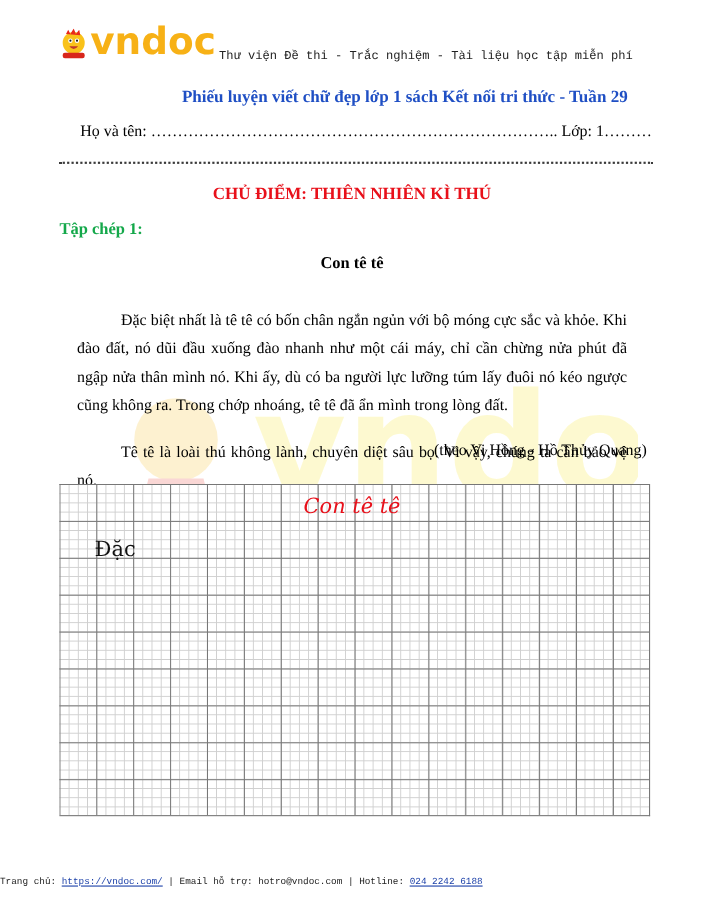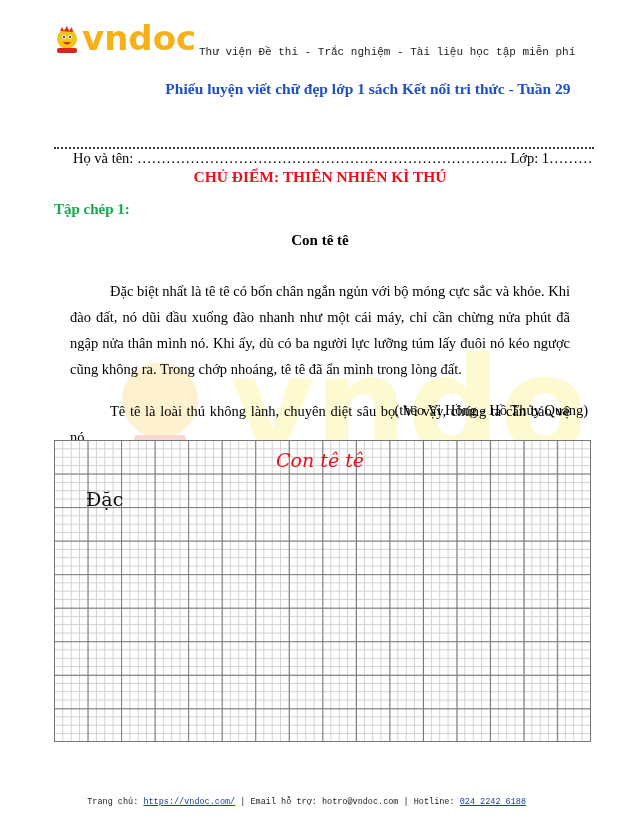--- a/index.html
+++ b/index.html
@@ -6,21 +6,21 @@
     body { width:640px; height:834px; position:relative; overflow:hidden; font-family:"Liberation Serif", serif; color:#000; }
     .abs { position:absolute; }
 
     
     .logo { left:52px; top:24px; width:130px; height:36px; }
     .logo-chick { position:absolute; left:0; top:2px; width:30px; height:30px; }
     .logo-text { position:absolute; left:30px; top:-6px; font-family:"DejaVu Sans", sans-serif; font-weight:bold; font-size:34px; color:#f7b116; letter-spacing:0px; line-height:40px; }
     .tagline { left:199px; top:46px; font-family:"Liberation Mono", monospace; font-size:11px; color:#222; white-space:nowrap; }
 
     .title { left:0; width:640px; top:80px; text-align:center; font-weight:bold; font-size:15.5px; color:#1f4fc4;padding-left:48px; }
-    .name-line { left:73px; top:112px; font-size:14.5px; white-space:nowrap;margin-top:38px; }
+    .name-line { left:73px; top:112px; font-size:14.5px; white-space:nowrap; }
     .divider { left:54px; top:147px; width:540px; height:0; border-top:2px dotted #3a3a3a; }
 
     .topic { left:0; width:640px; top:168px; text-align:center; font-weight:bold; font-size:15.5px; color:#e8101a; }
     .section { left:54px; top:201px; font-weight:bold; font-size:15px; color:#14a84a;font-family:Liberation Serif, serif; }
     .story-title { left:0; width:640px; top:232px; text-align:center; font-weight:bold; font-size:15px; }
 
     .para { left:54px; width:532px; font-size:14.5px; line-height:26px; text-align:justify; }
     .para p { margin:16px; }
     .p1 { top:262px; }
     .indent { text-indent:40px; }
@@ -36,21 +36,21 @@
         linear-gradient(to right, #777 1.3px, transparent 1.3px),
         linear-gradient(to bottom, #777 1.3px, transparent 1.3px),
         linear-gradient(to right, #cfcfcf 1px, transparent 1px),
         linear-gradient(to bottom, #cfcfcf 1px, transparent 1px);
       background-size: 33.56px 33.56px, 33.56px 33.56px, 8.39px 8.39px, 8.39px 8.39px;
       border-right:1.3px solid #777; border-bottom:1.3px solid #777; box-sizing:border-box; }
     .grid-title { left:276px; top:449px; font-family:"DejaVu Serif", serif; font-style:italic; font-size:19px; color:#e8101a; }
     .grid-sample { left:86px; top:488px; font-family:"DejaVu Serif", serif; font-size:19px; color:#111; }
 
     
-    .footer { left:0; width:526px; top:797px; text-align:right; font-family:"Liberation Mono", monospace; font-size:8.5px; color:#222; white-space:nowrap; }
+    .footer { left:0; width:526px; top:797px; text-align:left; font-family:"Liberation Mono", monospace; font-size:8.5px; color:#222; white-space:nowrap; }
     .footer a { color:#1a3fa8; text-decoration:underline; }
   </style>
 </head>
 <body>
 
 <div class="abs logo">
   <svg class="logo-chick" viewBox="0 0 30 30">
     <circle cx="15" cy="13" r="10" fill="#f9c21a"></circle>
     <path d="M8 5 L10 1 L12 5 L15 0 L17 5 L20 1 L21 6 Z" fill="#e8291b"></path>
     <circle cx="12" cy="11" r="2" fill="#fff"></circle>

